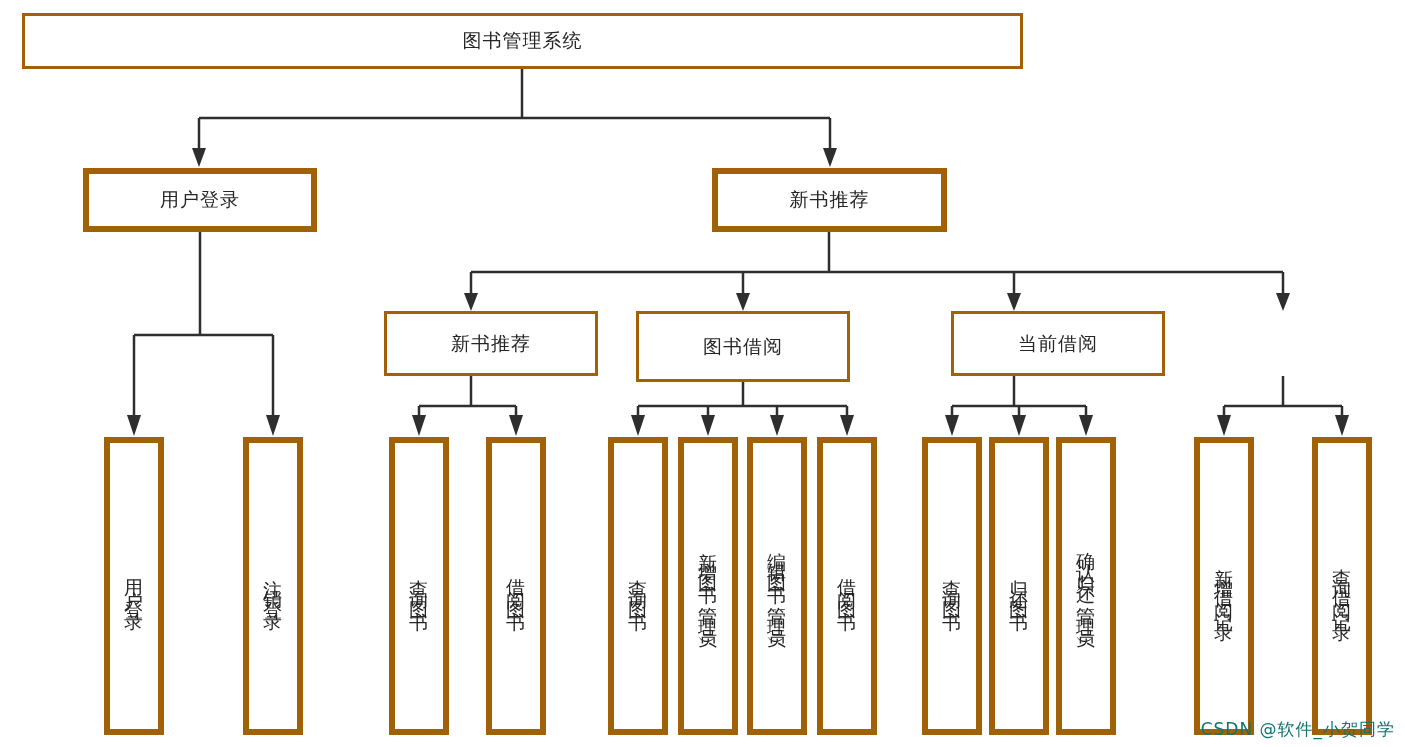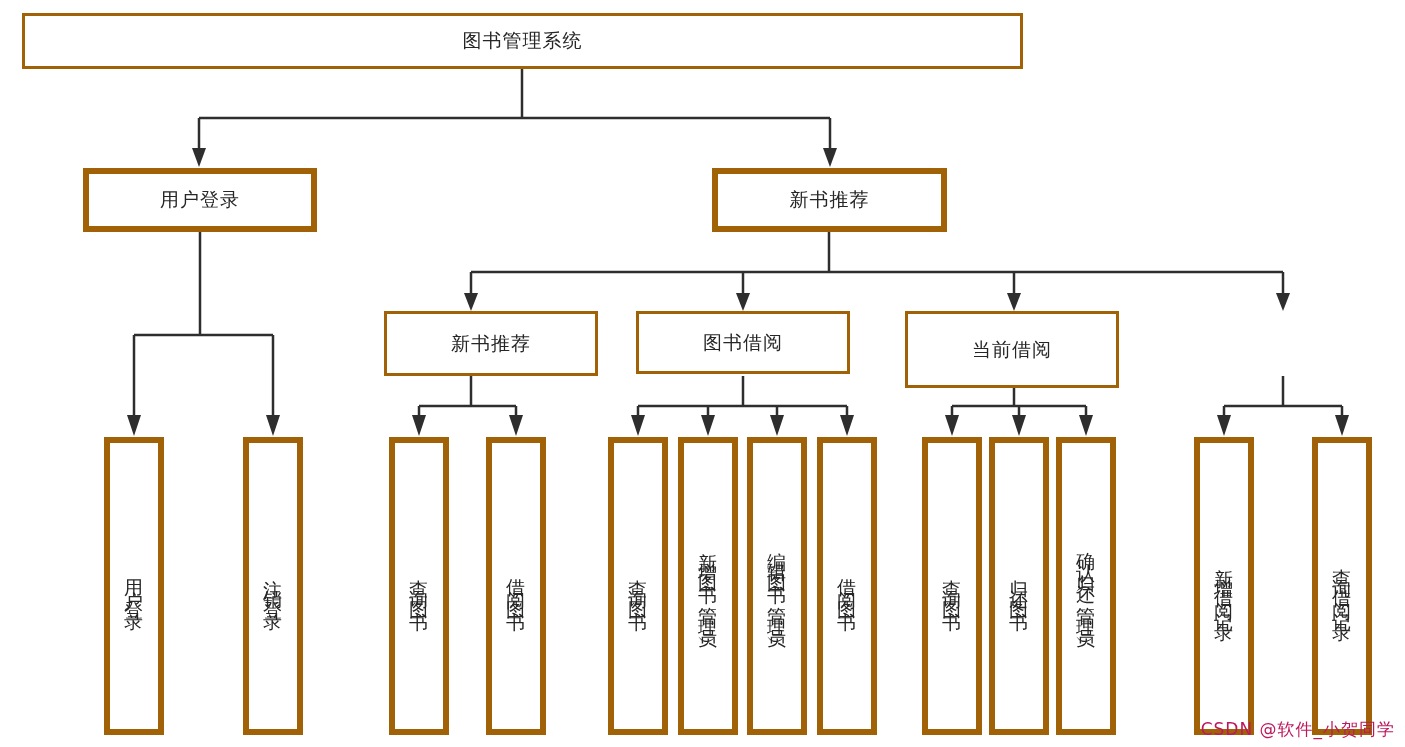--- a/index.html
+++ b/index.html
@@ -47,21 +47,21 @@
     letter-spacing: 11px;
     line-height: 1;
     white-space: nowrap;
   }
   .watermark {
     position: absolute;
     right: 10px;
     bottom: 6px;
     font-size: 17px;
     letter-spacing: 1px;
-    color: #be185d;
+    color: #0f766e;
   }
 </style>
 </head>
 <body>
 
 <div class="stage">
 
   <svg class="wires" viewBox="0 0 1405 747" xmlns="http://www.w3.org/2000/svg">
     <g stroke="#2e2e2e" stroke-width="2.5" fill="none">
 
@@ -142,24 +142,24 @@
   <div class="box lv2" style="left:83px;top:168px;width:234px;height:64px">
     <span>用户登录</span>
   </div>
   <div class="box lv2" style="left:712px;top:168px;width:235px;height:64px">
     <span>新书推荐</span>
   </div>
 
   <div class="box lv3" style="left:384px;top:311px;width:214px;height:65px">
     <span>新书推荐</span>
   </div>
-  <div class="box lv3" style="left:636px;top:311px;width:214px;height:63px">
+  <div class="box lv3" style="left:636px;top:311px;width:214px;height:71px">
     <span>图书借阅</span>
   </div>
-  <div class="box lv3" style="left:905px;top:311px;width:214px;height:77px">
+  <div class="box lv3" style="left:951px;top:311px;width:214px;height:65px">
     <span>当前借阅</span>
   </div>
 
   <div class="box leaf" style="left:104px;top:437px;width:60px;height:298px">
     <span class="vtext">用户登录</span>
   </div>
   <div class="box leaf" style="left:243px;top:437px;width:60px;height:298px">
     <span class="vtext">注销登录</span>
   </div>
 

